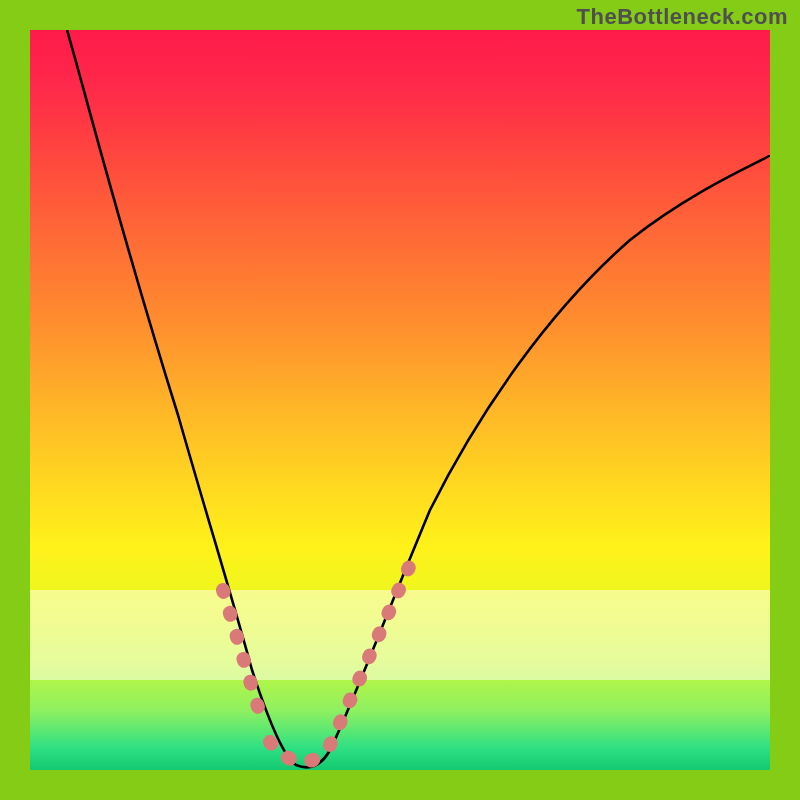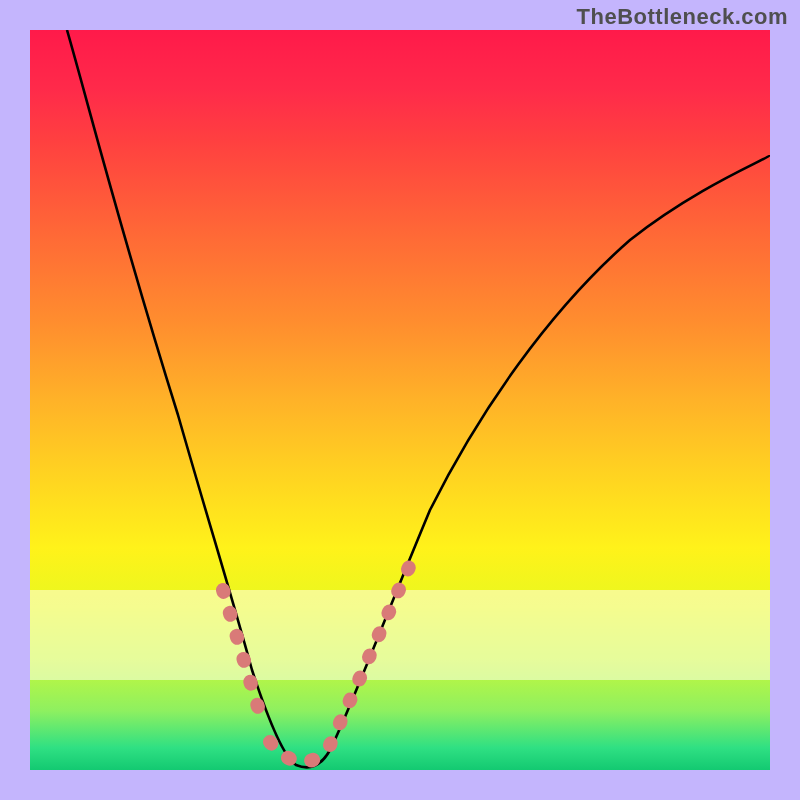--- a/index.html
+++ b/index.html
@@ -8,21 +8,21 @@
     width: 800px;
     height: 800px;
     background: #000;
     font-family: Arial, Helvetica, sans-serif;
     overflow: hidden;
   }
   .frame {
     position: relative;
     width: 800px;
     height: 800px;
-    background: #c4b5fd;
+    background: #84cc16;
   }
   .watermark {
     position: absolute;
     top: 4px;
     right: 12px;
     color: #4f4f4f;
     font-size: 22px;
     font-weight: 600;
     letter-spacing: 0.5px;
     z-index: 10;

